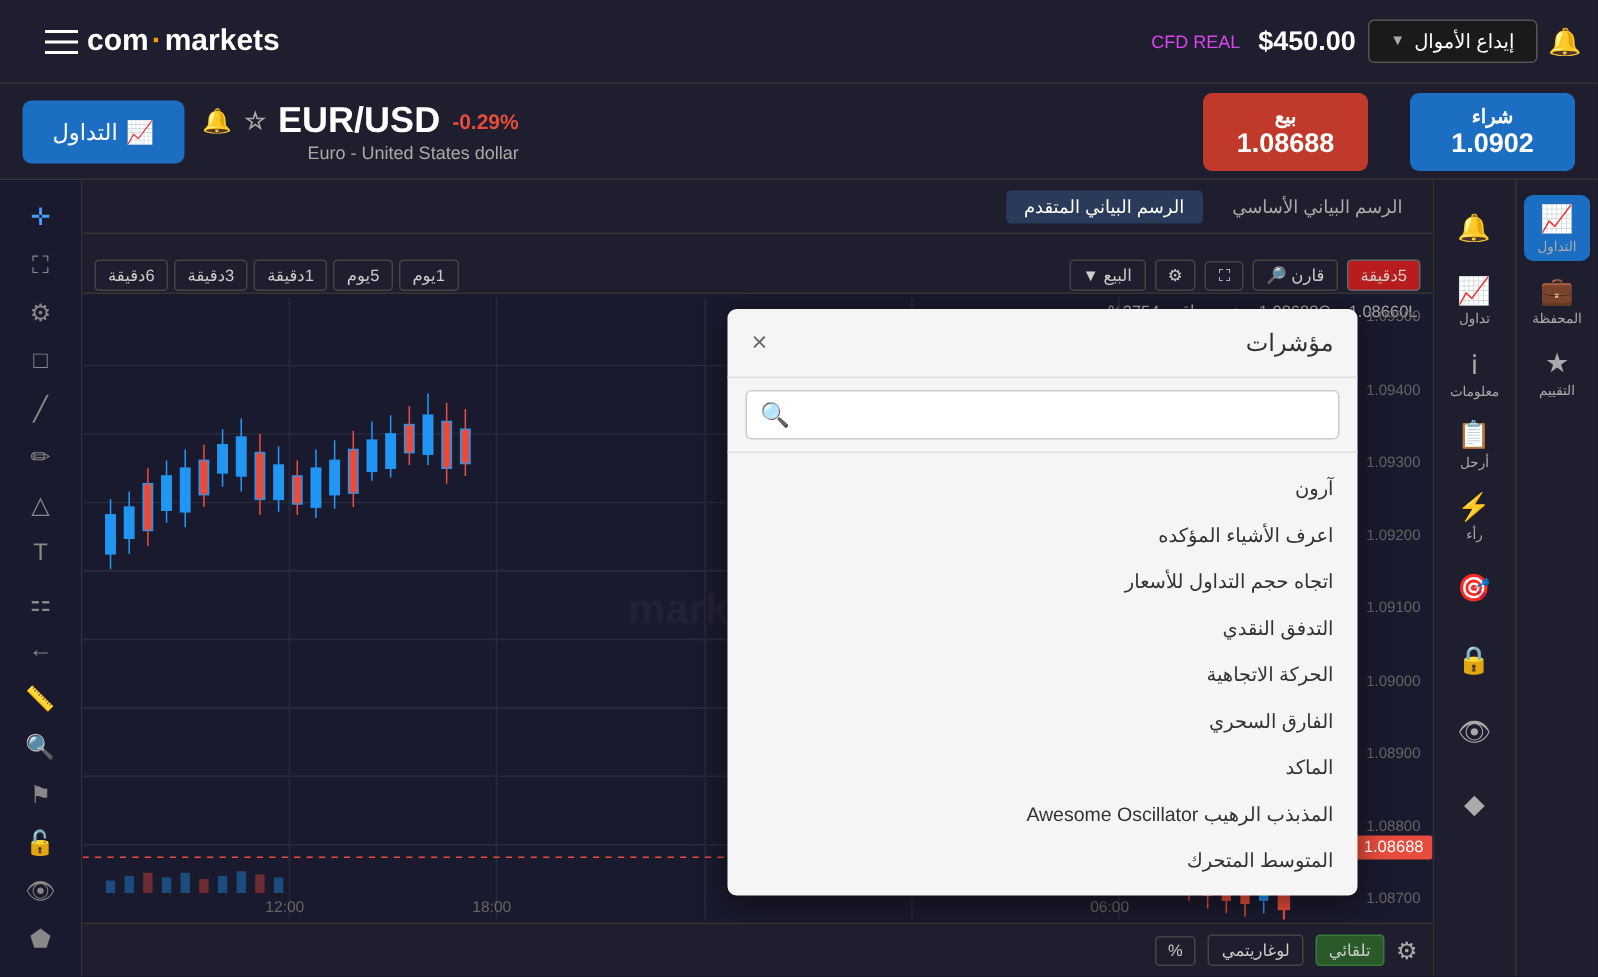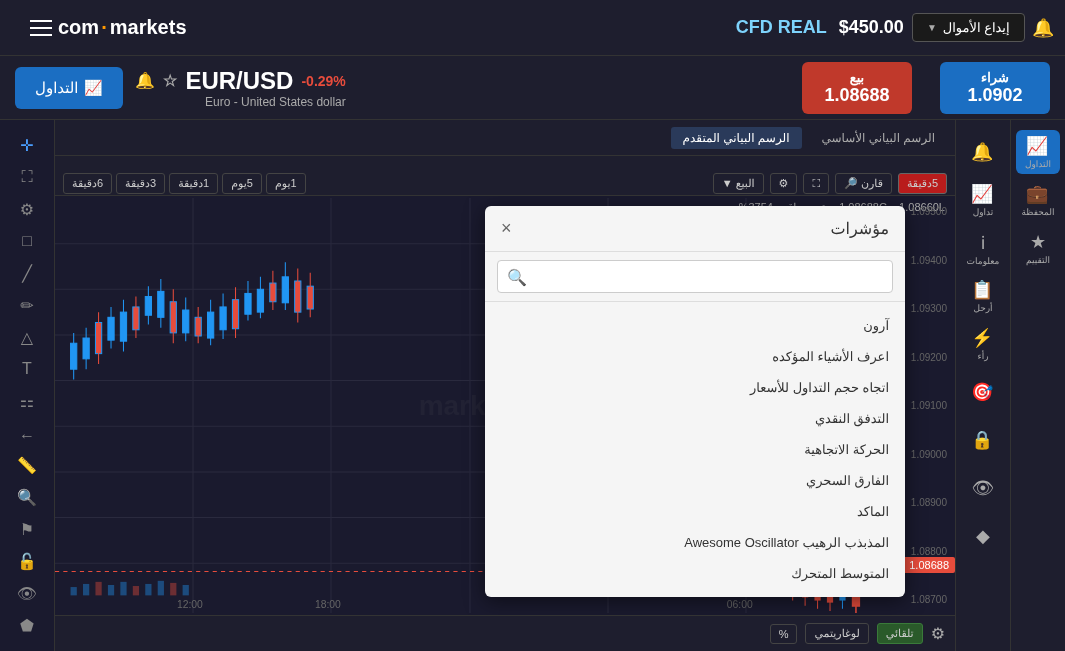--- a/index.html
+++ b/index.html
@@ -55,21 +55,21 @@
       display: flex;
       align-items: center;
       gap: 6px;
     }
     .deposit-btn .arrow { color: #aaa; font-size: 10px; }
     .balance-info {
       color: #fff;
       font-size: 18px;
       font-weight: bold;
     }
-    .balance-type { color: #7dd3fc; font-size: 18px; margin-right: 4px; font-weight: bold; }
+    .balance-type { color: #d946ef; font-size: 12px; margin-right: 4px; }
 
     
     .secondbar {
       display: flex;
       align-items: center;
       background: #1e1e2e;
       height: 64px;
       padding: 0 15px;
       border-bottom: 1px solid #333;
       gap: 12px;

